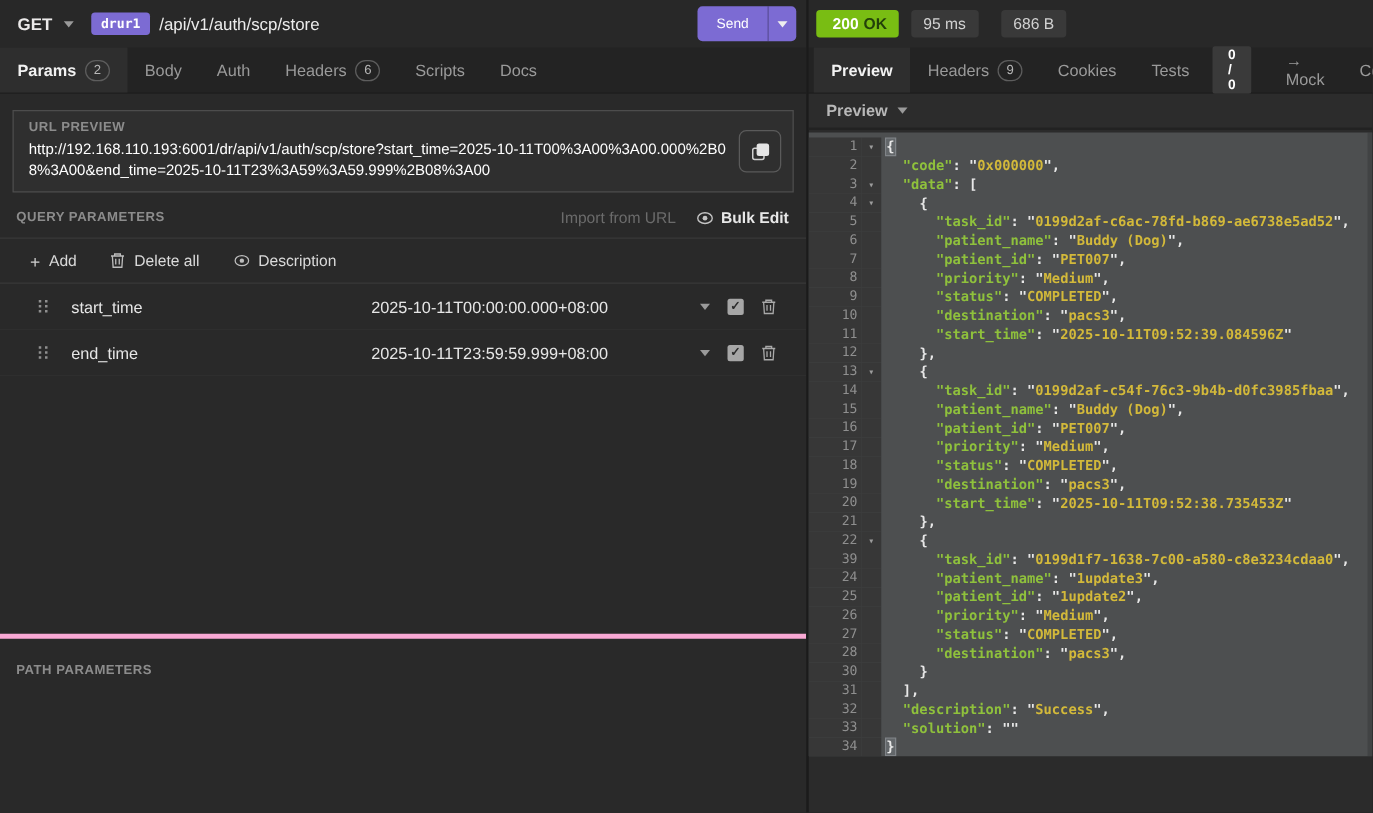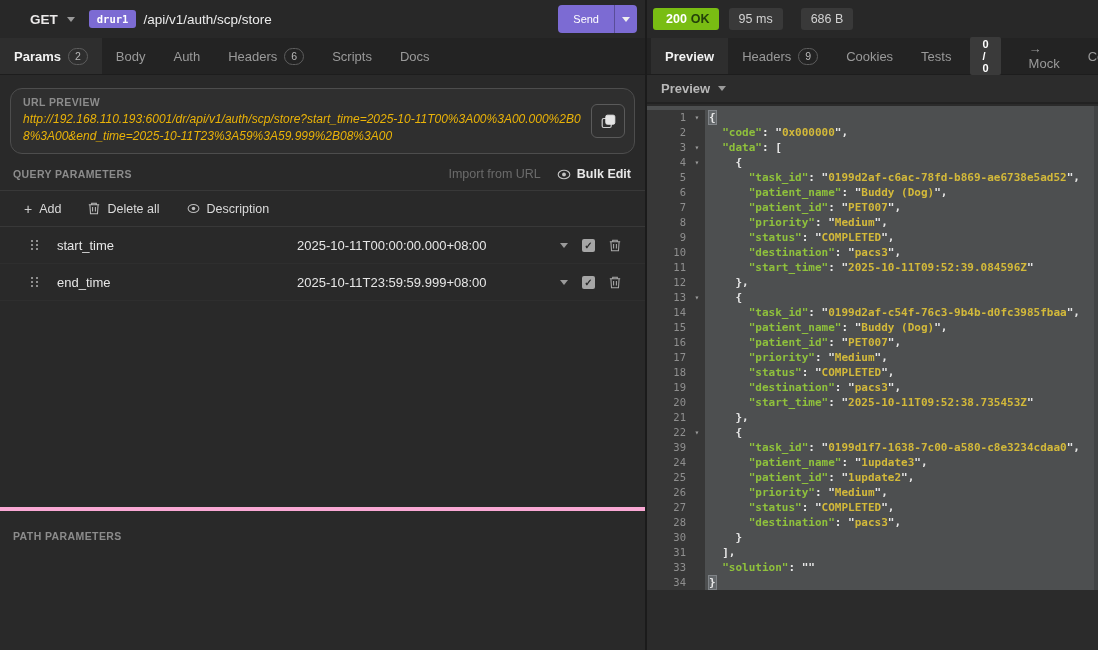--- a/index.html
+++ b/index.html
@@ -3,40 +3,40 @@
 <meta charset="utf-8">
 <style>
   * { box-sizing: border-box; margin: 0; padding: 0; }
   html,body { width:1098px; height:650px; overflow:hidden; }
   body { font-family:"Liberation Sans", sans-serif; background:#262626; color:#ddd; }
   .app { display:flex; width:1098px; height:650px; }
 
   
   .left { width:645px; display:flex; flex-direction:column; background:#292929; }
   .req-bar { height:38px; flex:none; display:flex; align-items:center; padding:0 8px 0 14px; background:#282828; }
-  .method-select { display:flex; align-items:center; gap:9px; cursor:pointer;margin-left:16px; }
+  .method-select { display:flex; align-items:center; gap:9px; cursor:pointer; }
   .method-label { font-size:13.5px; color:#eceaea; font-weight:600; }
   .chev { width:0; height:0; border-left:4.5px solid transparent; border-right:4.5px solid transparent; border-top:5px solid #9a9a9a; display:inline-block; }
   .chev.white { border-top-color:#efefef; }
   .env-badge { background:var(--accent_purple); color:#fff; font-family:"DejaVu Sans Mono",monospace; font-size:10.5px; font-weight:bold; padding:3px 8px; border-radius:3px; margin:0 7px 0 14px; cursor:pointer; }
   .path { font-size:13.5px; color:#ececec; }
   .send-btn { margin-left:auto; display:flex; height:28px; border-radius:4px; overflow:hidden; background:var(--accent_purple); cursor:pointer; }
   .send-main { padding:0 15px; display:flex; align-items:center; font-size:11px; color:#fff; }
   .send-arrow { width:23px; border-left:1px solid rgba(0,0,0,.28); display:flex; align-items:center; justify-content:center; }
 
   .tab-bar { height:37px; flex:none; background:#232323; display:flex; align-items:stretch; border-bottom:1px solid #1d1d1d; }
   .tab { display:flex; align-items:center; gap:7px; padding:0 14px; font-size:13px; color:#9a9a9a; cursor:pointer; }
   .tab.active { background:#2e2e2e; color:#f2f2f2; font-weight:bold; }
   .tab .pill { border:1px solid #5d5d5d; color:#b8b8b8; border-radius:9px; font-size:10.5px; font-weight:normal; padding:0 6px; line-height:15px; }
   .tab .solid { background:#3a3a3a; color:#fff; font-weight:bold; font-size:11px; padding:1px 12px; border-radius:2px;margin-left:12px; }
 
   .left-body { flex:1; display:flex; flex-direction:column; background:#292929; overflow:hidden; }
-  .url-box { margin:13px 10px 0 10px; border:1px solid #4d4d4d; border-radius:12px; background:#2f2f2f; padding:7px 48px 8px 12px; position:relative; }
+  .url-box { margin:13px 10px 0 10px; border:1px solid #4d4d4d; border-radius:0; background:#2f2f2f; padding:7px 48px 8px 12px; position:relative; }
   .url-label { font-size:10.5px; font-weight:bold; color:#8c8c8c; letter-spacing:.4px; margin-bottom:3px; }
-  .url-text { font-size:12px; color:#eab308; word-break:break-all; line-height:17px;font-style:italic; }
+  .url-text { font-size:12px; color:#ffffff; word-break:break-all; line-height:17px; }
   .copy-btn { position:absolute; right:9px; top:50%; transform:translateY(-50%); width:34px; height:34px; border:1px solid #5a5a5a; border-radius:6px; display:flex; align-items:center; justify-content:center; cursor:pointer; }
 
   .qp-header { display:flex; align-items:center; padding:0 14px 0 13px; height:32px; margin-top:4px; }
   .section-label { font-size:10.5px; font-weight:bold; color:#8c8c8c; letter-spacing:.4px; }
   .qp-right { margin-left:auto; display:flex; align-items:center; gap:16px; }
   .import-url { color:#6b6b6b; font-size:12.5px; cursor:pointer; }
   .bulk-edit { color:#e8e8e8; font-size:12.5px; font-weight:600; display:flex; gap:6px; align-items:center; cursor:pointer; }
 
   .toolbar { border-top:1px solid #383838; border-bottom:1px solid #383838; height:37px; flex:none; display:flex; align-items:center; gap:27px; padding-left:24px; }
   .tool-item { display:flex; align-items:center; gap:7px; font-size:12.5px; color:#dadada; cursor:pointer; }
@@ -402,20 +402,25 @@
           <span class="ln">30</span>
           <span class="fold"></span>
           <span class="code">    <span class="p">}</span></span>
         </div>
         <div class="line">
           <span class="ln">31</span>
           <span class="fold"></span>
           <span class="code">  <span class="p">],</span></span>
         </div>
         <div class="line">
+          <span class="ln">32</span>
+          <span class="fold"></span>
+          <span class="code">  <span class="k">"description"</span><span class="p">: </span><span class="q">"</span><span class="s">Success</span><span class="q">"</span><span class="p">,</span></span>
+        </div>
+        <div class="line">
           <span class="ln">33</span>
           <span class="fold"></span>
           <span class="code">  <span class="k">"solution"</span><span class="p">: </span><span class="q">"</span><span class="s"></span><span class="q">"</span><span class="p"></span></span>
         </div>
         <div class="line">
           <span class="ln">34</span>
           <span class="fold"></span>
           <span class="code"><span class="p m">}</span></span>
         </div>
       </div>

